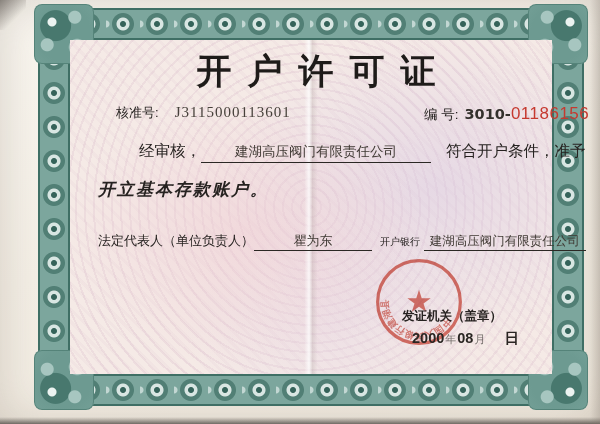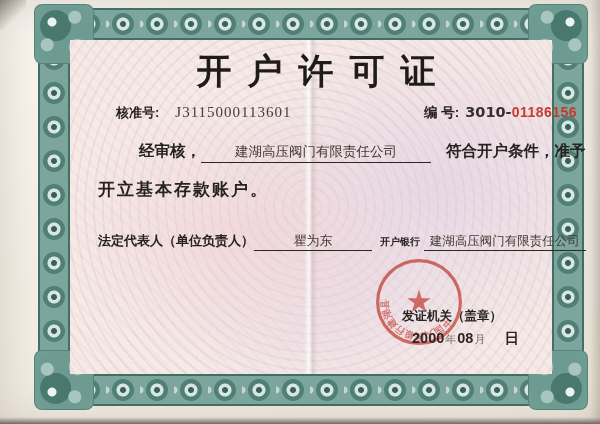--- a/index.html
+++ b/index.html
@@ -84,34 +84,34 @@
   .edge-right { position:absolute; right:0; top:0; bottom:0; width:10px;
     background:linear-gradient(to left, rgba(130,120,110,.28), rgba(130,120,110,0)); }
 
   
   .txt { position:absolute; color:#262220; white-space:nowrap;margin-left:32px; }
   .title {
     left:0; right:0; top:48px; text-align:center;
     font-size:35px; font-weight:bold; letter-spacing:16px; text-indent:16px;
     color:#1e1b19; font-family:"DejaVu Sans", sans-serif;
   }
-  .lbl { font-weight:bold; }
+  .lbl { font-weight:normal; }
   .approval { left:84px; top:104px; font-size:13px; }
   .approval .val { font-family:"Liberation Serif", serif; font-size:15px; color:#46403a; margin-left:16px; letter-spacing:1px; }
   .serial { left:392px; top:104px; font-size:13.5px; }
   .serial .pre { font-family:"DejaVu Sans", sans-serif; font-weight:bold; color:#33302c; margin-left:6px; font-size:14.5px; }
-  .serial .red { color:#c6392f; font-weight:bold; font-size:14px; letter-spacing:.5px; }
+  .serial .red { color:#c6392f; font-weight:normal; font-size:17px; letter-spacing:.5px; }
 
   .u { display:inline-block; border-bottom:1.6px solid #2b2824; text-align:center;
        font-family:"Liberation Serif", serif; color:#3f3933; }
 
   .line1 { left:107px; top:141px; font-size:15px; }
   .line1 .u { width:230px; font-size:13.5px; padding-bottom:1px; }
   .line1 .lbl { font-size:15.5px; }
-  .line2 { left:66px; top:178px; font-size:17px; font-weight:bold; letter-spacing:2px; }
+  .line2 { left:66px; top:178px; font-size:17px; font-weight:bold; letter-spacing:2px;font-style:italic; }
   .line3 { left:66px; top:232px; font-size:13px; }
   .line3 .u.rep { width:118px; font-size:13px; }
   .line3 .bank-lbl { font-size:10px; margin-left:8px; }
   .line3 .u.bank { width:162px; font-size:12.5px; }
   .line4 { left:66px; top:277px; font-size:14px; }
   .line4 .u { width:192px; font-size:14.5px; letter-spacing:.5px; }
   .line4 .lbl { letter-spacing:6px; }
 
   .issuer { left:370px; top:308px; font-size:12.5px; font-weight:bold; }
   .dateline { left:380px; top:329px; font-size:14.5px; font-weight:bold; color:#2a2623; }

